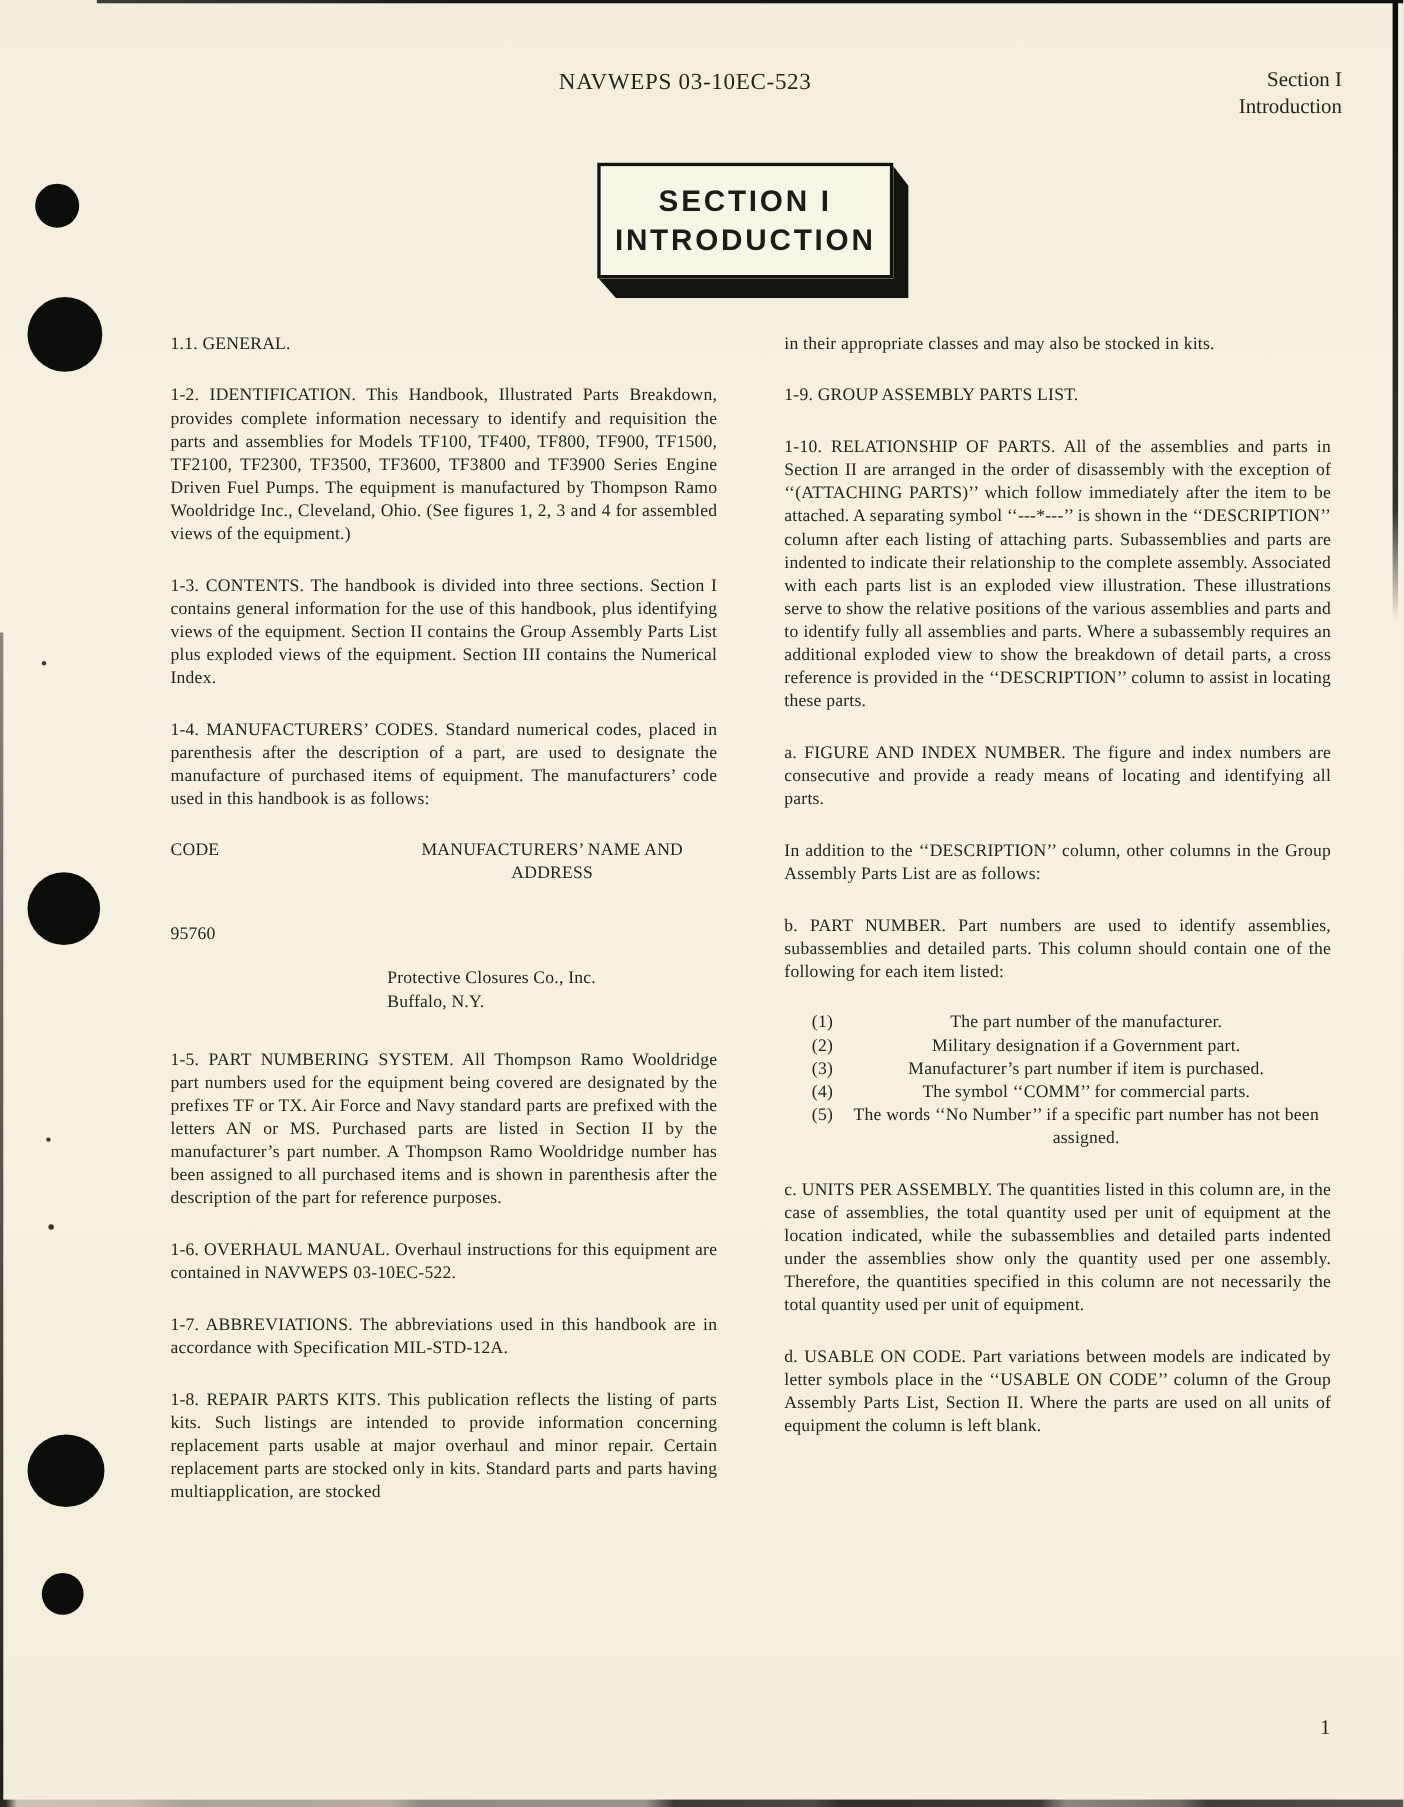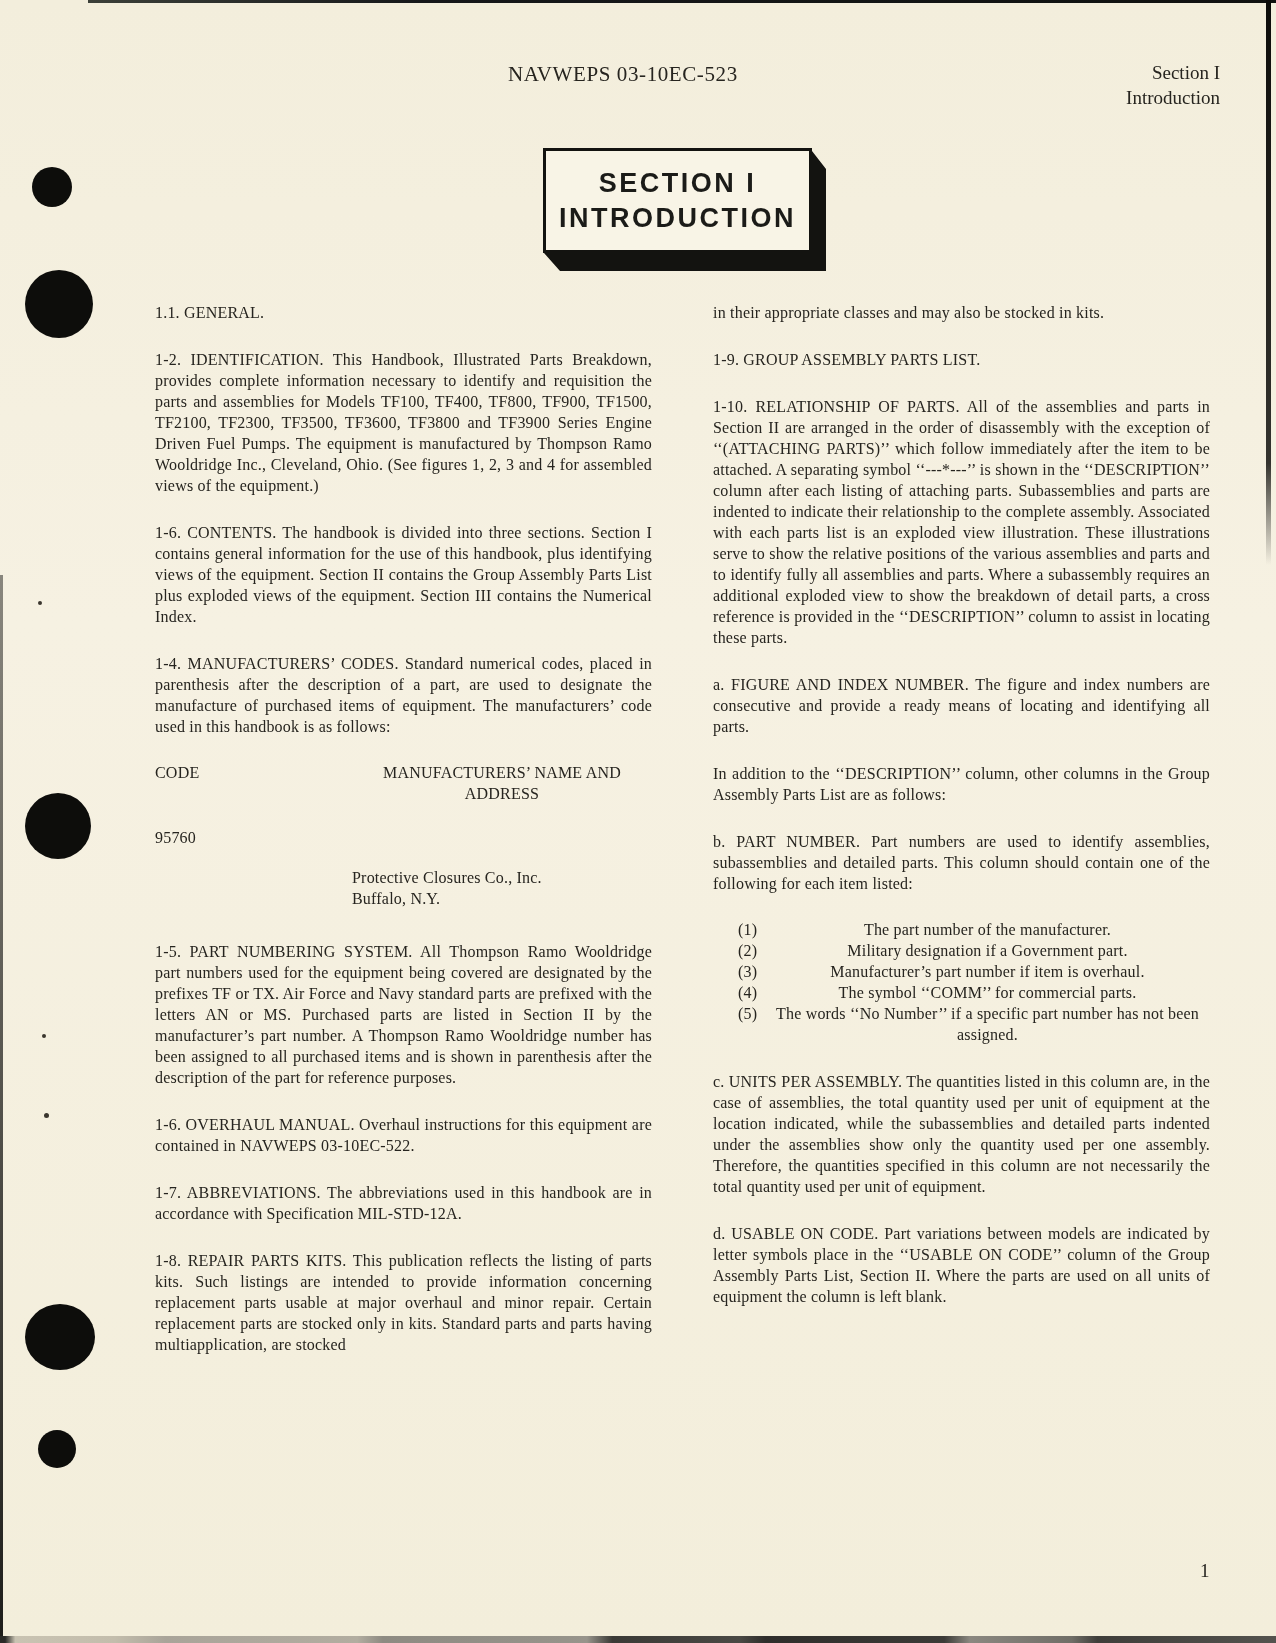--- a/index.html
+++ b/index.html
@@ -22,21 +22,21 @@
     line-height:28px; letter-spacing:2.5px; color:#1b1b18; white-space:nowrap; }
   
   .col { position:absolute; top:302px; width:497px; text-align:justify;
     font-size:16px; line-height:21px; letter-spacing:0.2px; }
   .col-left { left:155px; }
   .col-right { left:713px; }
   .col p { margin:0 0 26px 0; }
   .col p.tight { margin-bottom:25px; }
   
   .code-table { margin:6px 0 32px 0; }
-  .code-row { display:flex; margin-bottom:23px; }
+  .code-row { display:flex; margin-bottom:35px; }
   .code-row:last-child { margin-bottom:0; }
   .code-cell1 { width:197px; flex:0 0 197px; text-align:left; }
   .code-cell2 { flex:1; }
   .code-cell2.hdr { text-align:center; }
   .code-cell2.body { text-align:left;margin-top:40px; }
   
   .num-list { margin:0 0 26px 0; }
   .num-item { display:flex; }
   .num-marker { flex:0 0 27px; margin-left:25px; text-align:left; }
   .num-text { flex:1; text-align:center; }
@@ -94,21 +94,21 @@
     <div class="titlebox-shadow"></div>
     <div class="titlebox">
       <div class="tline">SECTION I</div>
       <div class="tline">INTRODUCTION</div>
     </div>
   </div>
 
   <div class="col col-left">
     <p>1.1. GENERAL.</p>
     <p>1-2. IDENTIFICATION. This Handbook, Illustrated Parts Breakdown, provides complete information necessary to identify and requisition the parts and assemblies for Models TF100, TF400, TF800, TF900, TF1500, TF2100, TF2300, TF3500, TF3600, TF3800 and TF3900 Series Engine Driven Fuel Pumps. The equipment is manufactured by Thompson Ramo Wooldridge Inc., Cleveland, Ohio. (See figures 1, 2, 3 and 4 for assembled views of the equipment.)</p>
-    <p>1-6. CONTENTS. The handbook is divided into three sections. Section I contains general information for the use of this handbook, plus identifying views of the equipment. Section II contains the Group Assembly Parts List plus exploded views of the equipment. Section III contains the Numerical Index.</p>
+    <p>1-3. CONTENTS. The handbook is divided into three sections. Section I contains general information for the use of this handbook, plus identifying views of the equipment. Section II contains the Group Assembly Parts List plus exploded views of the equipment. Section III contains the Numerical Index.</p>
     <p class="tight">1-4. MANUFACTURERS’ CODES. Standard numerical codes, placed in parenthesis after the description of a part, are used to designate the manufacture of purchased items of equipment. The manufacturers’ code used in this handbook is as follows:</p>
 
     <div class="code-table">
       <div class="code-row">
         <div class="code-cell1">CODE</div>
         <div class="code-cell2 hdr">
           <div>MANUFACTURERS’ NAME AND</div>
           <div>ADDRESS</div>
         </div>
       </div>
@@ -139,21 +139,21 @@
       <div class="num-item">
         <div class="num-marker">(1)</div>
         <div class="num-text">The part number of the manufacturer.</div>
       </div>
       <div class="num-item">
         <div class="num-marker">(2)</div>
         <div class="num-text">Military designation if a Government part.</div>
       </div>
       <div class="num-item">
         <div class="num-marker">(3)</div>
-        <div class="num-text">Manufacturer’s part number if item is overhaul.</div>
+        <div class="num-text">Manufacturer’s part number if item is purchased.</div>
       </div>
       <div class="num-item">
         <div class="num-marker">(4)</div>
         <div class="num-text">The symbol ‘‘COMM’’ for commercial parts.</div>
       </div>
       <div class="num-item">
         <div class="num-marker">(5)</div>
         <div class="num-text">The words ‘‘No Number’’ if a specific part number has not been assigned.</div>
       </div>
     </div>

